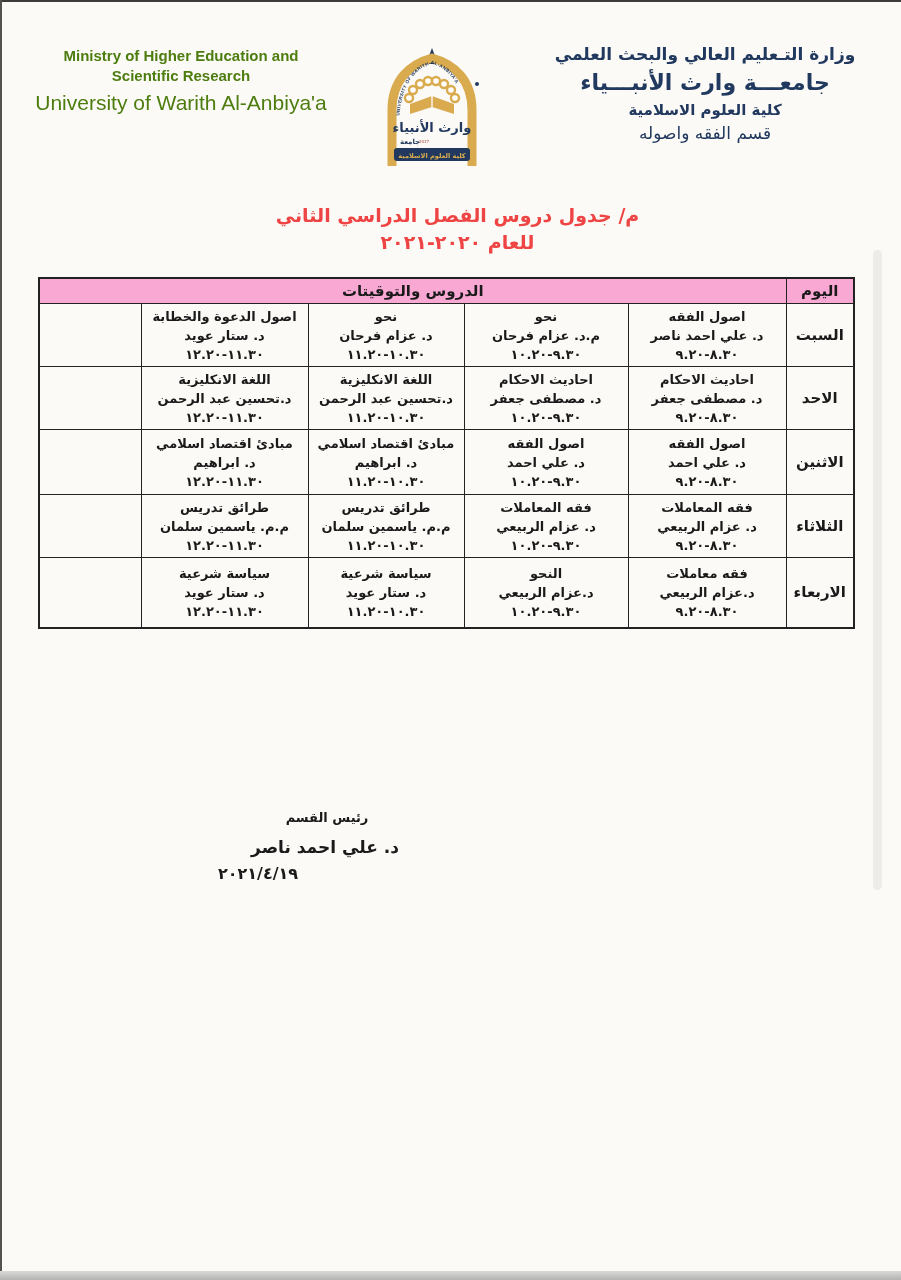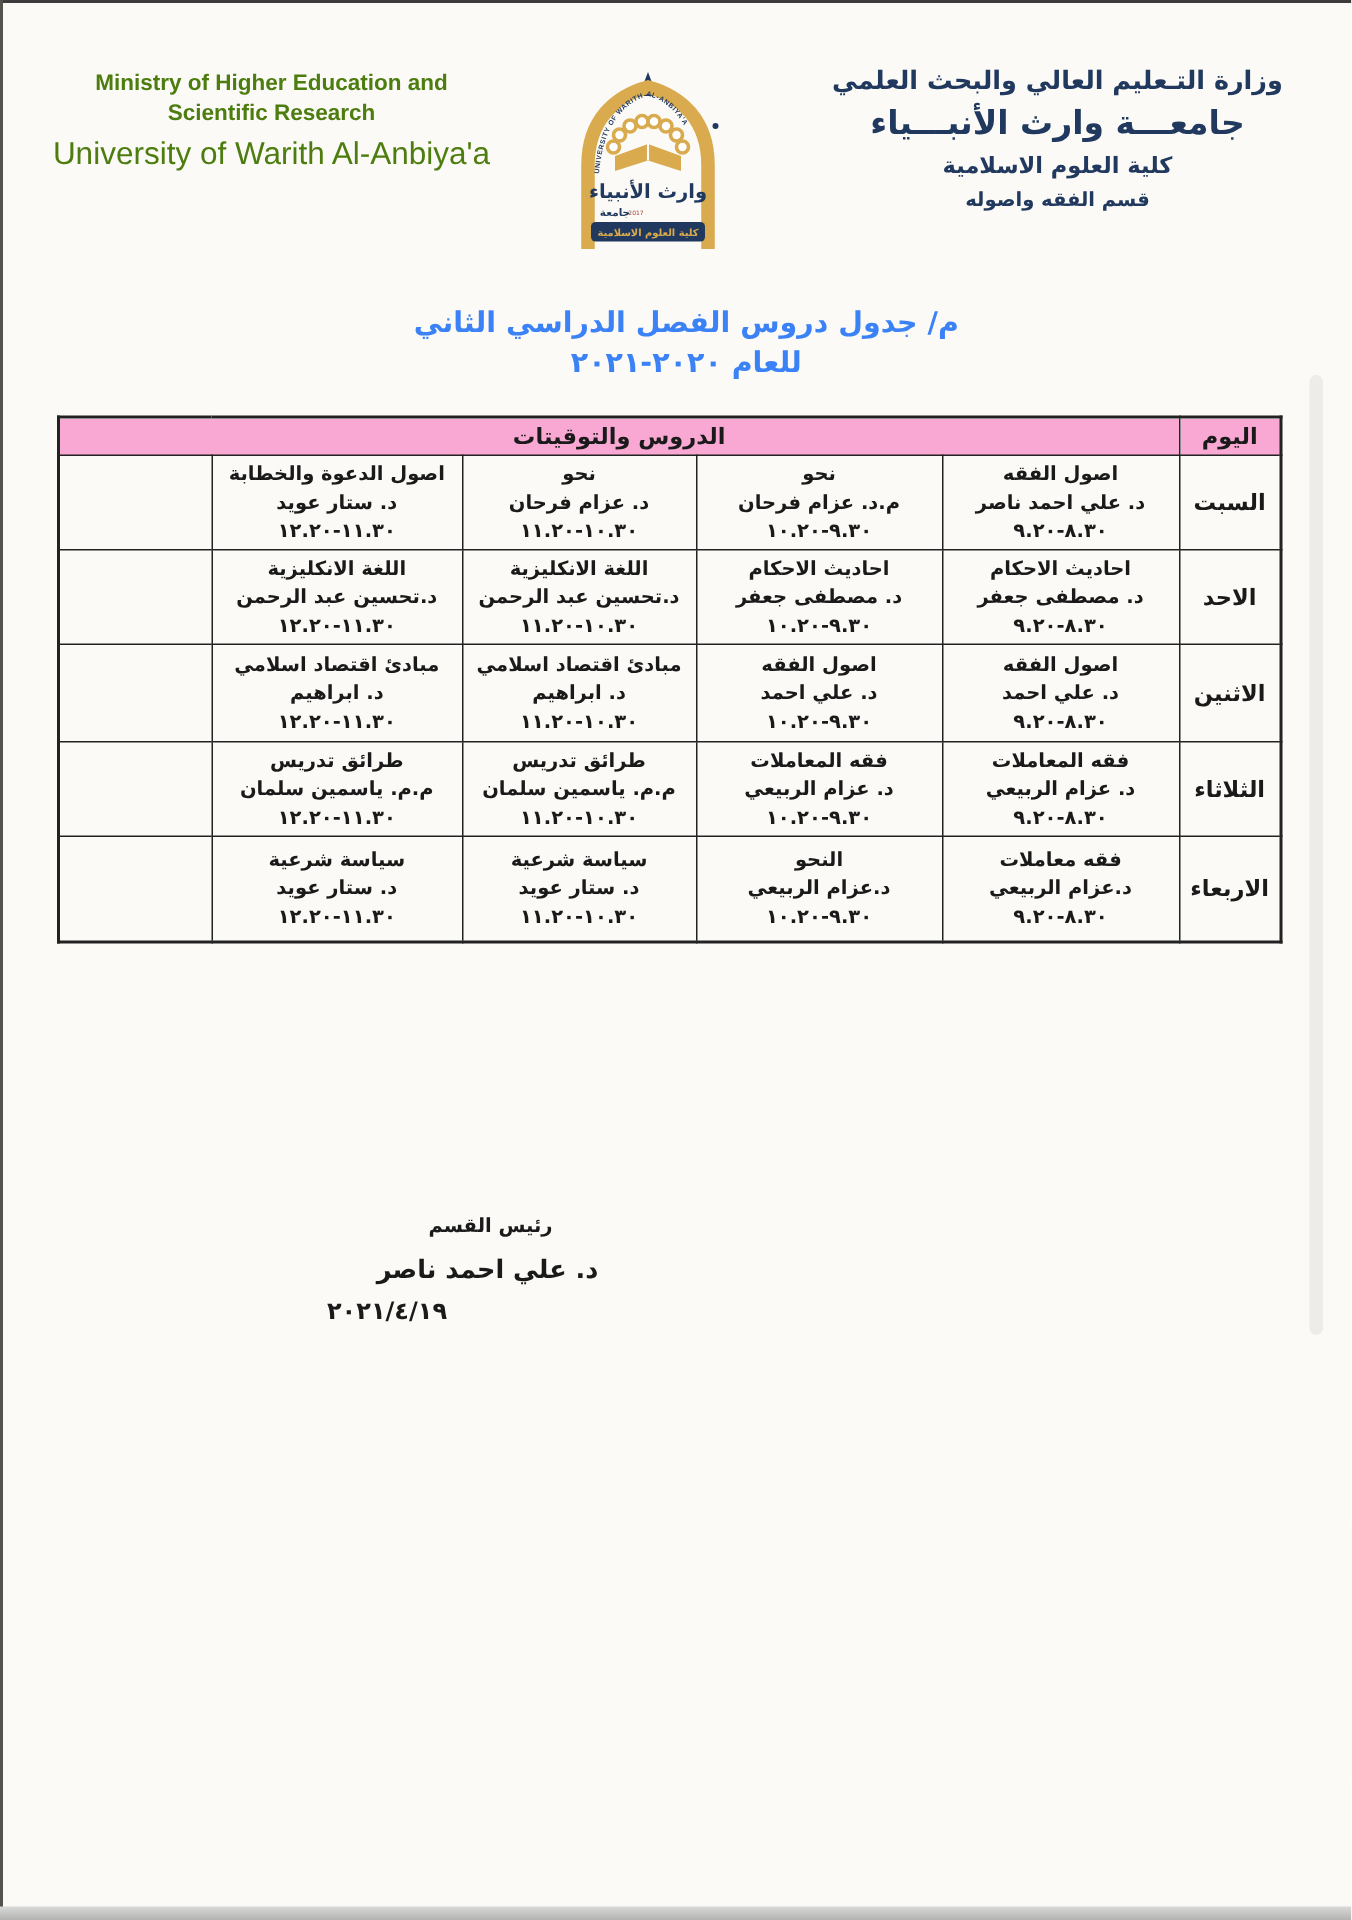--- a/index.html
+++ b/index.html
@@ -21,25 +21,25 @@
 
   
   .logo{position:absolute;left:380px;top:46px;width:104px;height:130px;}
   .logo-dot{position:absolute;left:475px;top:82px;width:4px;height:4px;border-radius:50%;background:#21395e;}
 
   
   .ar-block{position:absolute;left:533px;top:42px;width:344px;text-align:center;color:#21395e;}
   .ar-ministry{font-size:17px;line-height:25px;font-weight:bold;}
   .ar-univ{font-size:22px;line-height:32px;font-weight:bold;}
   .ar-college{font-size:15px;line-height:23px;font-weight:bold;}
-  .ar-dept{font-size:13px;line-height:23px;font-weight:bold;}
+  .ar-dept{font-size:17px;line-height:23px;font-weight:normal;}
 
   
   .title-block{position:absolute;left:275px;top:202px;width:365px;text-align:center;
-               font-weight:bold;font-size:19px;line-height:27px;color:#3b82f6;}
+               font-weight:bold;font-size:19px;line-height:27px;color:#ef4444;}
 
   
   table.schedule{position:absolute;left:38px;top:277px;width:815px;
                  border-collapse:collapse;table-layout:fixed;border:2px solid #222;}
   table.schedule td{border:1px solid #222;text-align:center;vertical-align:middle;padding:0;overflow:hidden;}
   .th-row td{height:24px;background:#f9a8d4;font-weight:bold;font-size:15px;margin-left:20px;}
   .day-cell{font-size:15px;font-weight:bold;}
   .p-cell{font-size:13px;font-weight:bold;line-height:19px;}
   .p-cell div{white-space:nowrap;}
   .r1{height:63px}.r2{height:63px}.r3{height:65px}.r4{height:63px}.r5{height:70px}

